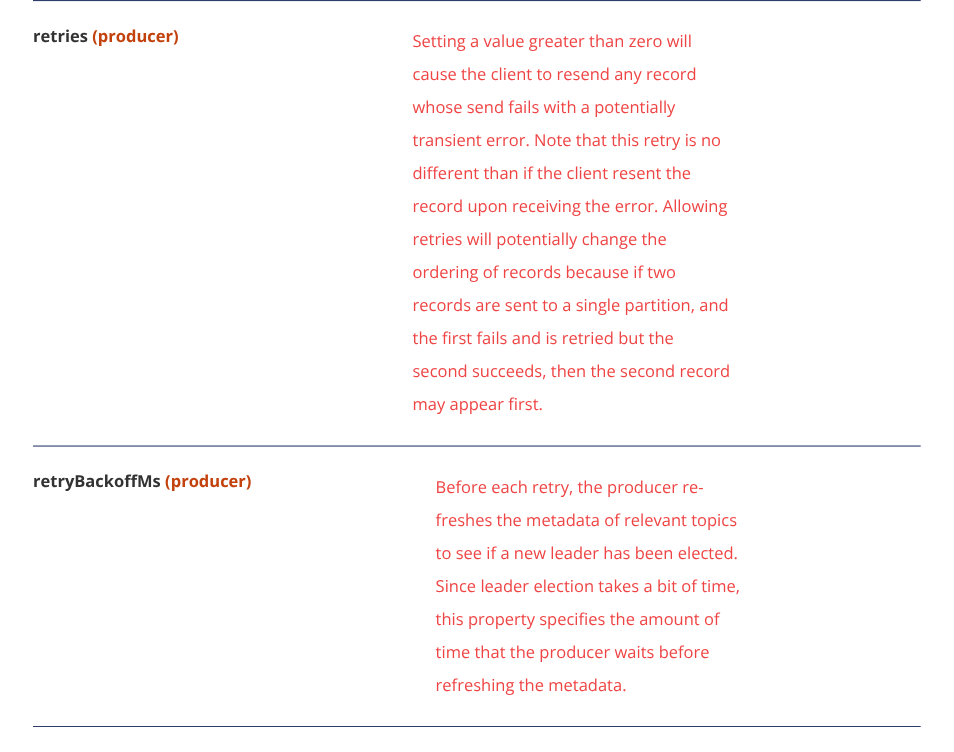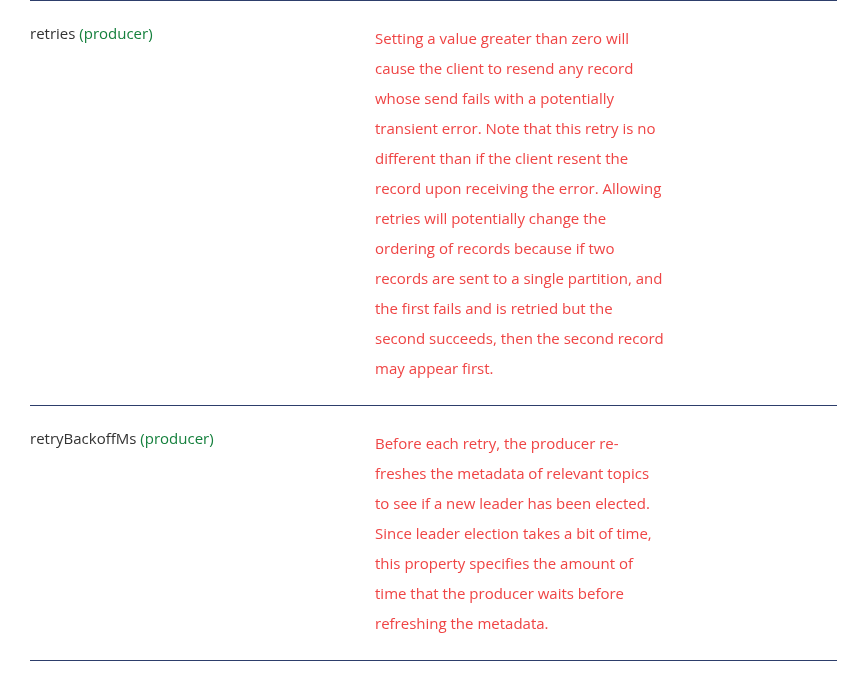--- a/index.html
+++ b/index.html
@@ -19,41 +19,42 @@
       width: 100%;
       border-collapse: collapse;
     }
     .row {
       display: flex;
       border-top: 1px solid #2d3e6b;
       padding: 22px 0;
     }
     .row:last-child {
       border-bottom: 1px solid #2d3e6b;
+      gap: 21px;
     }
     .col-name {
       width: 345px;
       flex-shrink: 0;
       padding-right: 20px;
       line-height: 1.4;
     }
     .col-desc {
       width: 290px;
       flex-shrink: 0;
       line-height: 2.0;
       color: #ef4444;
     }
     .param-name {
-      font-weight: 400;
+      font-weight: 700;
       color: #333;
       margin-top: 29px;
     }
     .context {
-      color: #15803d;
-      font-weight: 400;
+      color: #c2410c;
+      font-weight: 700;
     }
   </style>
 </head>
 <body>
 
 <div class="table">
 
   <div class="row">
     <div class="col-name">
       <span class="param-name">retries</span>

